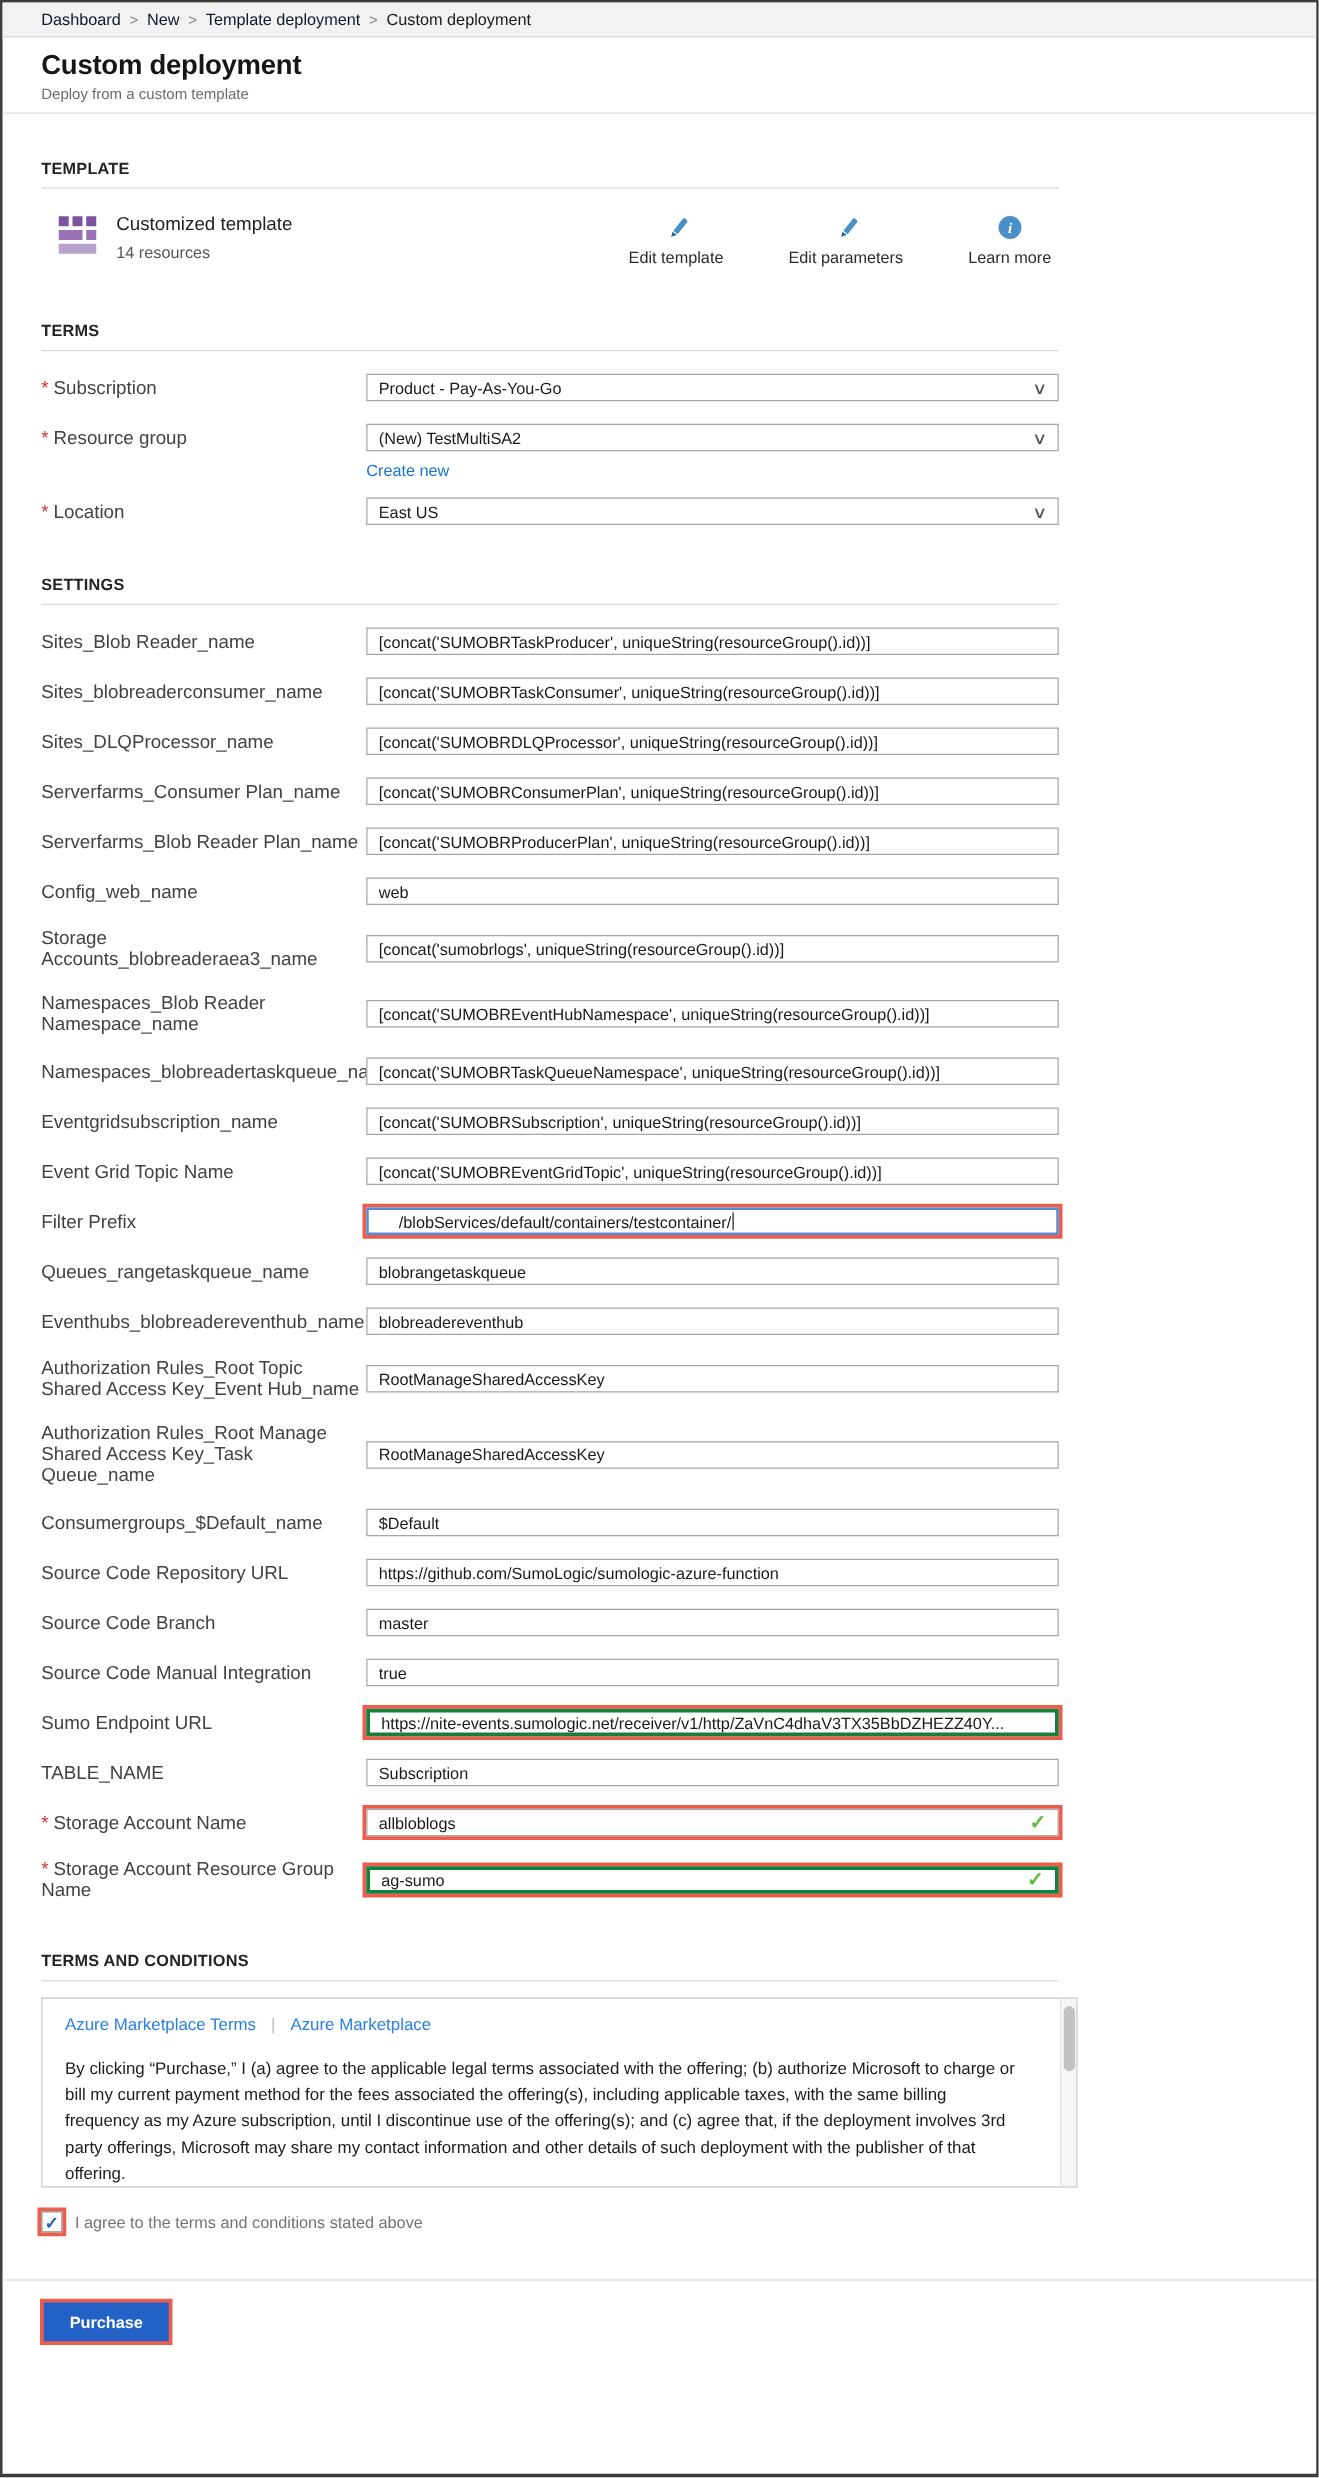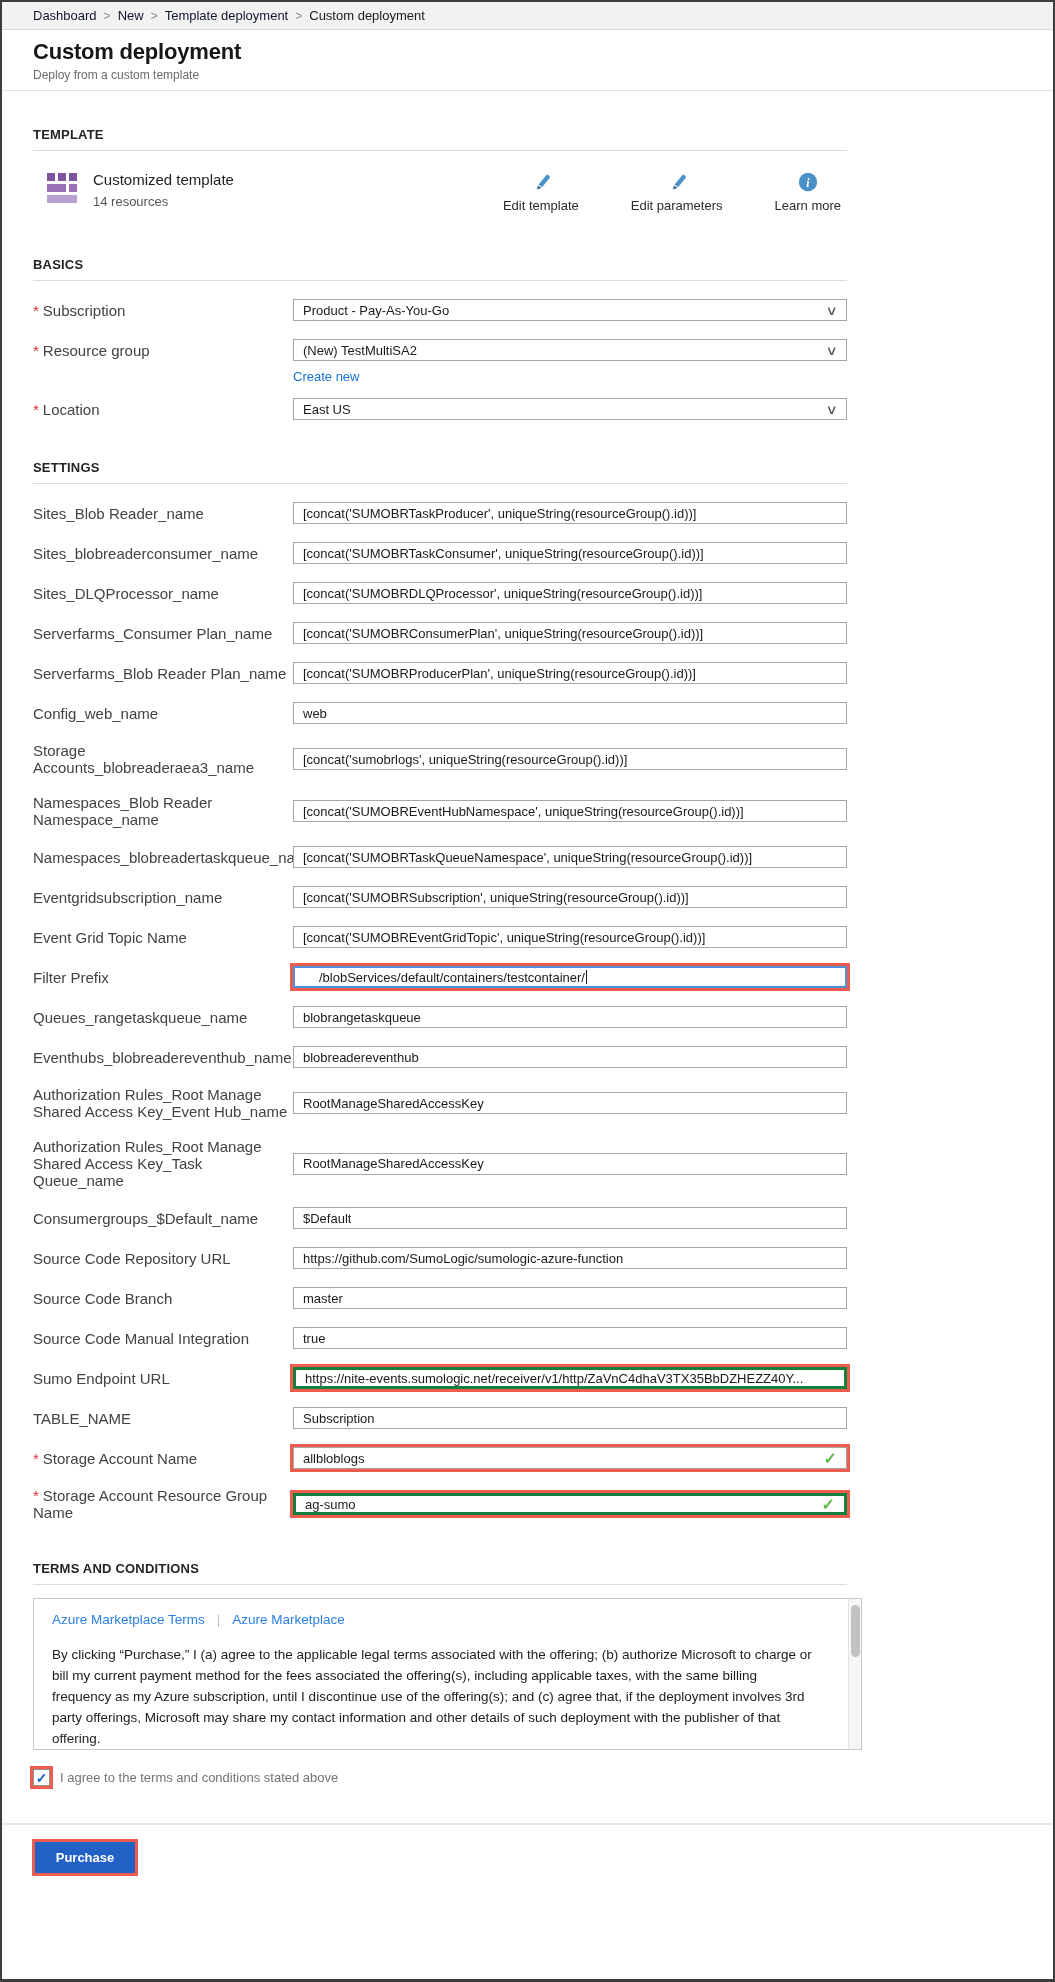--- a/index.html
+++ b/index.html
@@ -180,21 +180,21 @@
               <svg class="icon-info" viewBox="0 0 24 24">
                 <circle cx="12" cy="12" r="10" fill="#4a90c8"></circle>
                 <text x="12" y="17" font-size="13" font-family="Liberation Serif, serif" font-weight="bold" font-style="italic" fill="#fff" text-anchor="middle">i</text>
               </svg>
             </span>
             <span class="lbl">Learn more</span>
           </div>
         </div>
     </div>
 
-    <div class="section-h sect-gap-lg">BASICS</div>
+    <div class="section-h sect-gap-lg">TERMS</div>
     <hr class="section-rule">
     <div class="rows-start">
         <div class="form-row">
           <div class="form-label"><span class="req">*</span>Subscription</div>
           <div class="input-wrap">
             <span class="value">Product - Pay-As-You-Go</span>
             <span class="chev">∨</span>
           </div>
         </div>
         <div class="form-row">
@@ -299,21 +299,21 @@
             <span class="value">blobrangetaskqueue</span>
           </div>
         </div>
         <div class="form-row">
           <div class="form-label">Eventhubs_blobreadereventhub_name</div>
           <div class="input-wrap">
             <span class="value">blobreadereventhub</span>
           </div>
         </div>
         <div class="form-row">
-          <div class="form-label">Authorization Rules_Root Manage Shared Access Key_Event Hub_name</div>
+          <div class="form-label">Authorization Rules_Root Topic Shared Access Key_Event Hub_name</div>
           <div class="input-wrap">
             <span class="value">RootManageSharedAccessKey</span>
           </div>
         </div>
         <div class="form-row">
           <div class="form-label">Authorization Rules_Root Manage Shared Access Key_Task Queue_name</div>
           <div class="input-wrap">
             <span class="value">RootManageSharedAccessKey</span>
           </div>
         </div>

